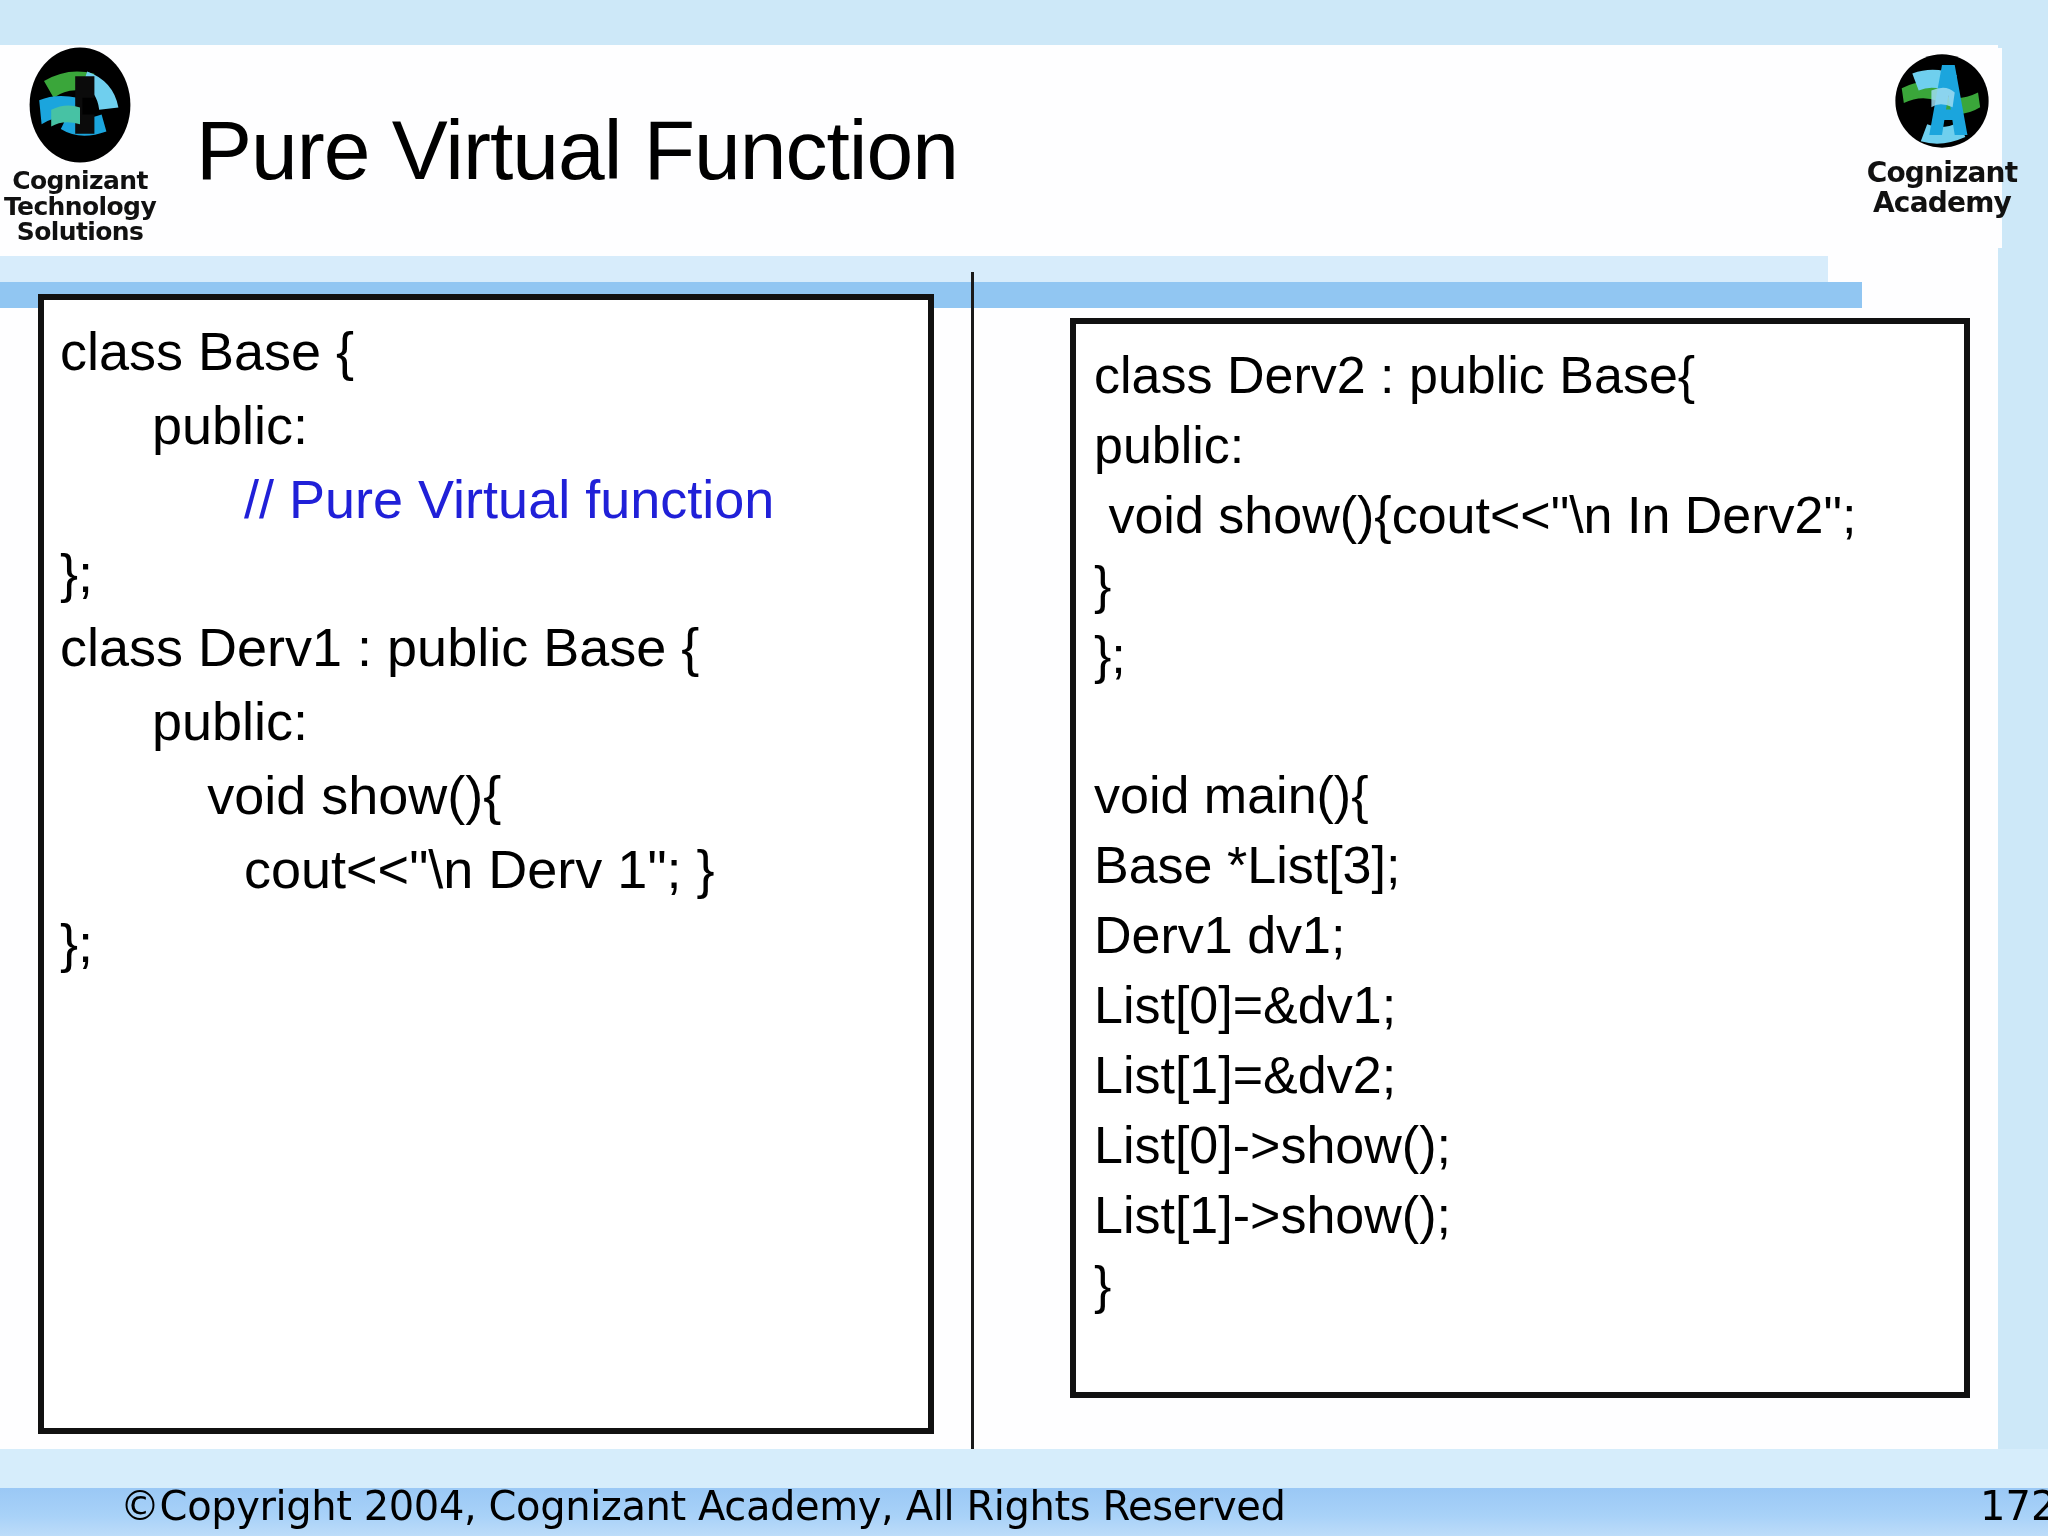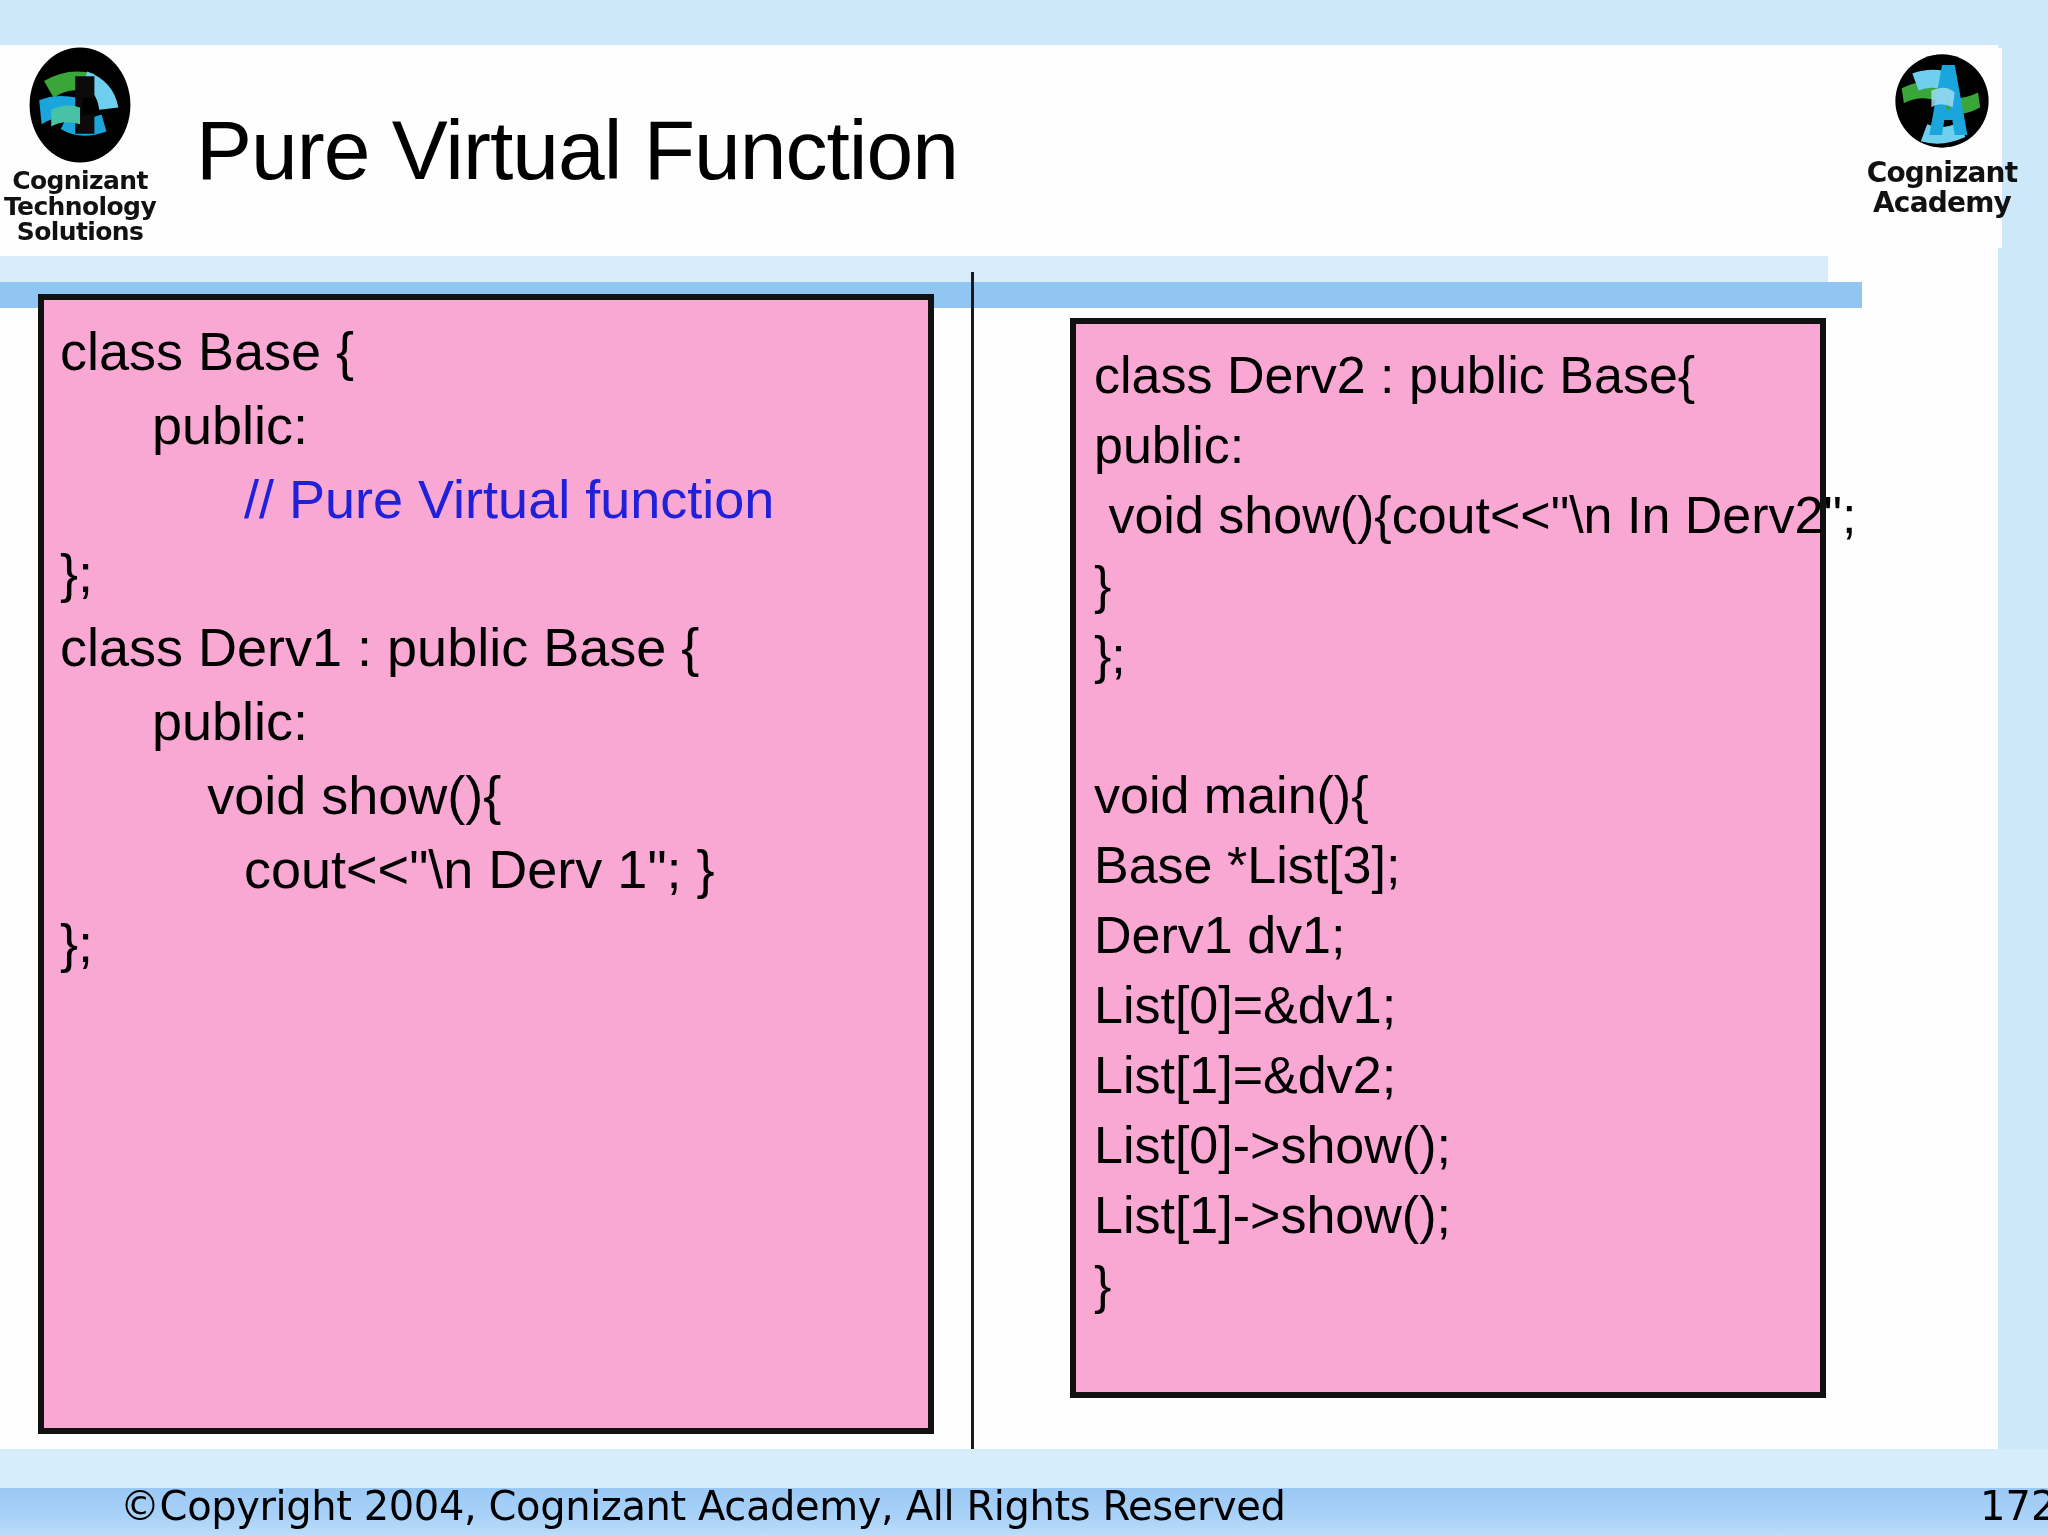--- a/index.html
+++ b/index.html
@@ -110,25 +110,25 @@
     left: 971px;
     top: 272px;
     width: 3px;
     height: 1213px;
     background: #1a1a1a;
   }
 
   
   .code-box {
     position: absolute;
-    background: #f9a8d4;
+    background: #ffffff;
     border: 6px solid #111111;
   }
   .box-left  { left: 38px;   top: 294px; width: 896px;  height: 1140px; }
-  .box-right { left: 1070px; top: 318px; width: 756px;  height: 1080px; }
+  .box-right { left: 1070px; top: 318px; width: 900px;  height: 1080px; }
 
   .code-line {
     font-family: "Liberation Sans", sans-serif;
     color: #000;
     white-space: pre;
   }
   .box-left .code-line  { font-size: 54px; line-height: 74px; }
   .box-right .code-line { font-size: 52px; line-height: 70px; }
 
   .code-inner-left  { padding: 14px 0 0 16px; }

